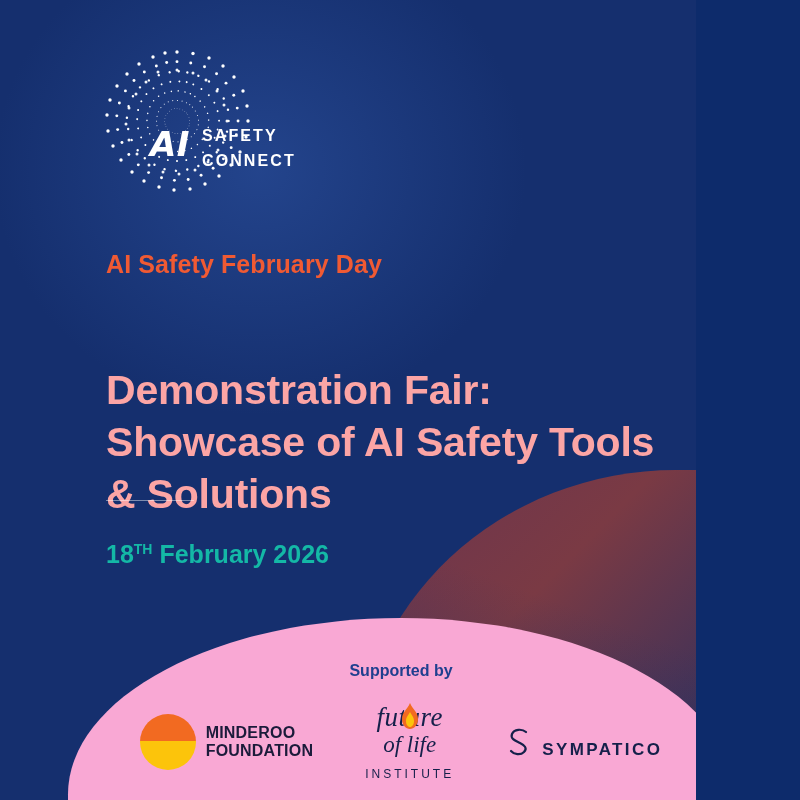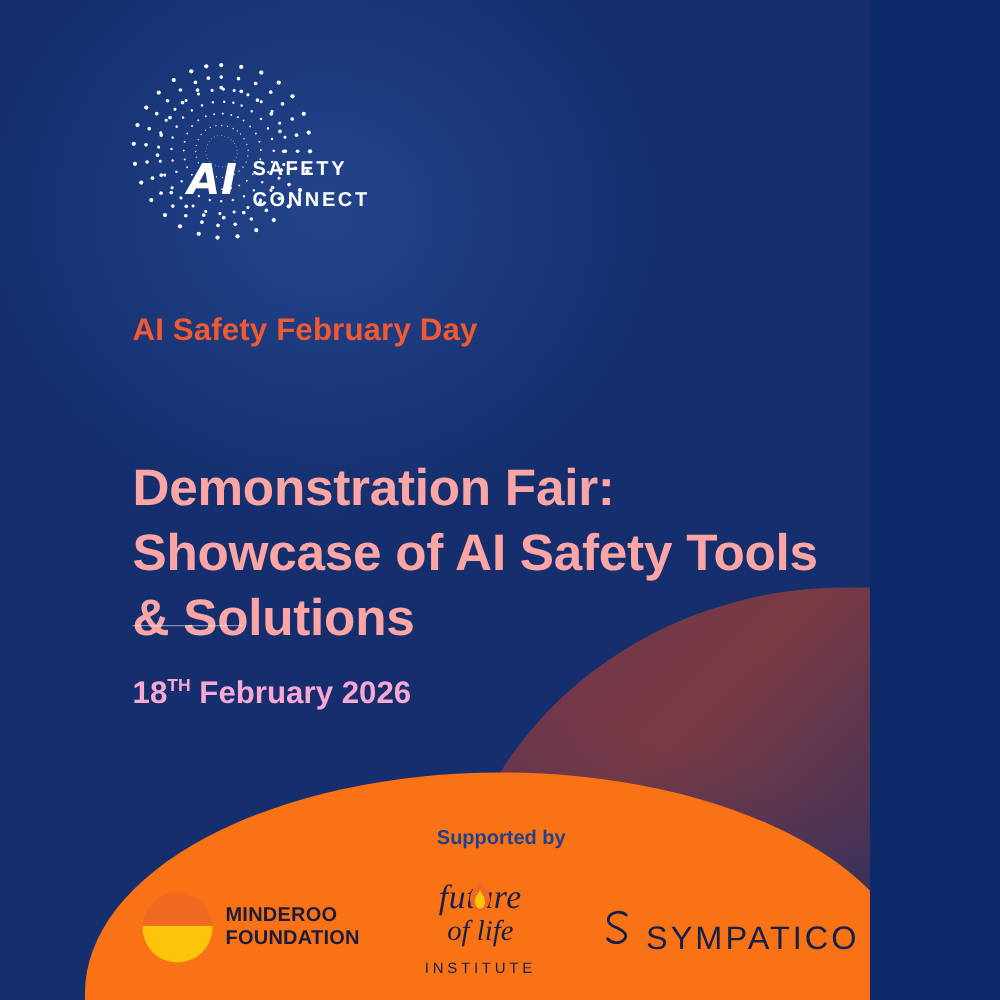--- a/index.html
+++ b/index.html
@@ -124,36 +124,36 @@
     width: 88px;
     height: 1px;
     background: rgba(255,255,255,0.45);
   }
   .date {
     position: absolute;
     left: 106px;
     top: 540px;
     font-size: 25px;
     font-weight: 700;
-    color: #f9a8d4;
+    color: #14b8a6;
   }
   .date sup {
     font-size: 14px;
     vertical-align: super;
     font-weight: 700;
   }
 
   
   .cream-panel {
     position: absolute;
     left: 68px;
     bottom: 0;
     width: 666px;
     height: 182px;
-    background: #f97316;
+    background: #f9a8d4;
     border-top-left-radius: 340px 180px;
     border-top-right-radius: 340px 180px;
   }
   .supported-by {
     position: absolute;
     left: 0;
     right: 0;
     top: 44px;
     text-align: center;
     font-size: 16px;
@@ -221,22 +221,22 @@
     transform: translateX(-50%);
     width: 22px;
     height: 30px;
   }
   
   .sympatico-mark {
     width: 26px;
     height: 30px;
   }
   .sympatico-word {
-    font-size: 26px;
-    font-weight: 400;
+    font-size: 17px;
+    font-weight: 700;
     letter-spacing: 2.4px;
     color: #15204a;
     margin-top: 16px;
   }
 </style>
 </head>
 <body>
 
 <div class="poster">
 

